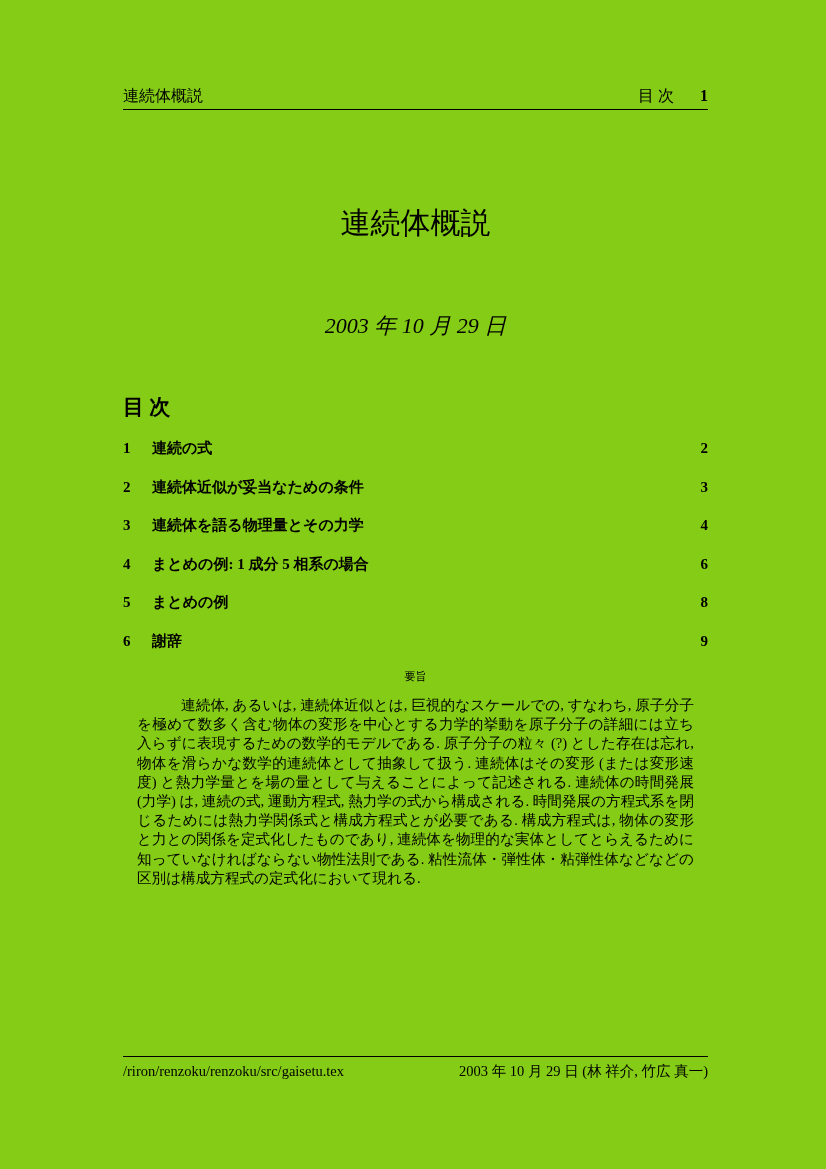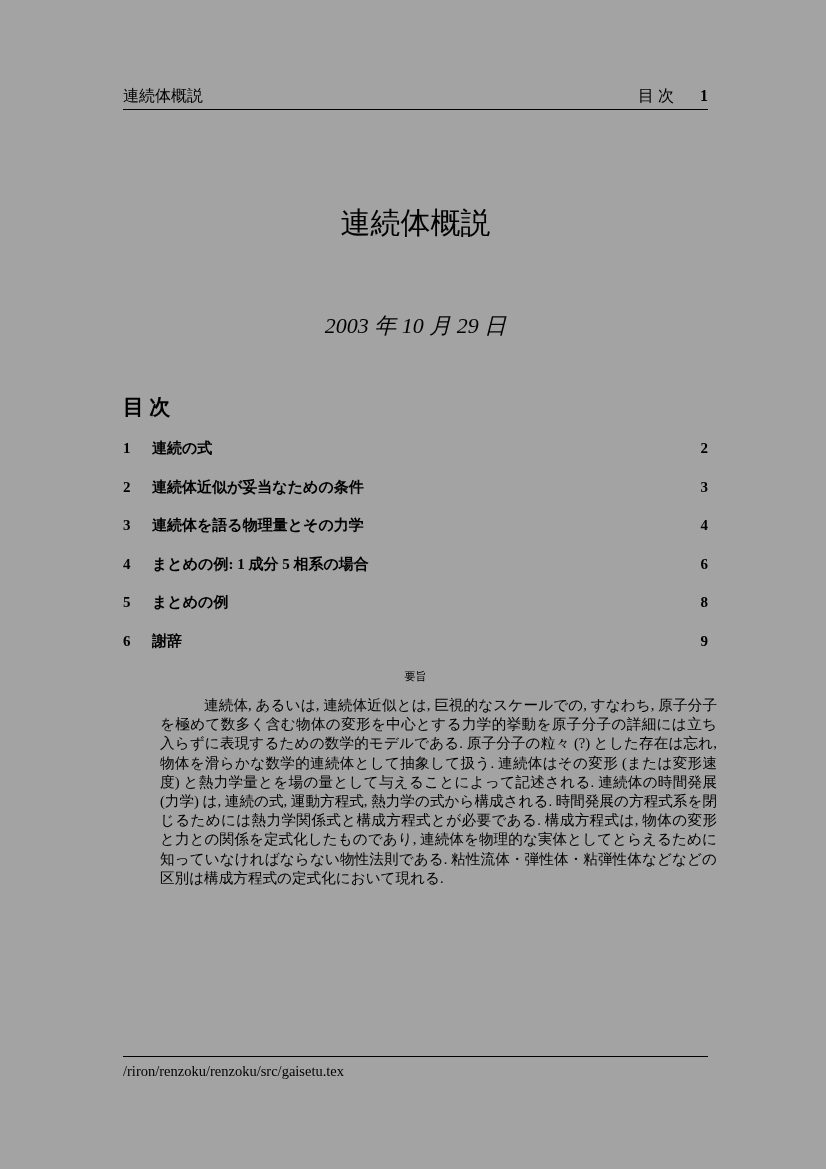--- a/index.html
+++ b/index.html
@@ -4,21 +4,21 @@
 <style>
   html, body {
     margin: 0;
     padding: 0;
     background: #ffffff;
   }
   .page {
     position: relative;
     width: 826px;
     height: 1169px;
-    background: #a3a3a3;
+    background: #84cc16;
     color: #000000;
     font-family: "Liberation Serif", "DejaVu Serif", serif;
     overflow: hidden;
   }
   
   .header {
     position: absolute;
     left: 123px;
     width: 585px;
     top: 87px;
@@ -123,21 +123,20 @@
   }
   .abstract-body {
     position: absolute;
     left: 137px;
     width: 557px;
     top: 696px;
     font-size: 14.6px;
     line-height: 19.2px;
     text-align: justify;
     text-indent: 44px;
-    margin-left: 23px;
   }
   
   .footer-rule {
     position: absolute;
     left: 123px;
     width: 585px;
     top: 1056px;
     height: 0;
     border: none;
     border-top: 1px solid #000000;
@@ -206,15 +205,16 @@
       <span class="toc-page">9</span>
     </div>
   </div>
 
   <div class="abstract-heading">要旨</div>
   <div class="abstract-body">連続体, あるいは, 連続体近似とは, 巨視的なスケールでの, すなわち, 原子分子を極めて数多く含む物体の変形を中心とする力学的挙動を原子分子の詳細には立ち入らずに表現するための数学的モデルである. 原子分子の粒々 (?) とした存在は忘れ, 物体を滑らかな数学的連続体として抽象して扱う. 連続体はその変形 (または変形速度) と熱力学量とを場の量として与えることによって記述される. 連続体の時間発展 (力学) は, 連続の式, 運動方程式, 熱力学の式から構成される. 時間発展の方程式系を閉じるためには熱力学関係式と構成方程式とが必要である. 構成方程式は, 物体の変形と力との関係を定式化したものであり, 連続体を物理的な実体としてとらえるために知っていなければならない物性法則である. 粘性流体・弾性体・粘弾性体などなどの区別は構成方程式の定式化において現れる.</div>
 
   <hr class="footer-rule">
   <div class="footer">
     <span>/riron/renzoku/renzoku/src/gaisetu.tex</span>
+    <span>2003 年 10 月 29 日 (林 祥介, 竹広 真一)</span>
   </div>
 
 </div>
 
 </body></html>

